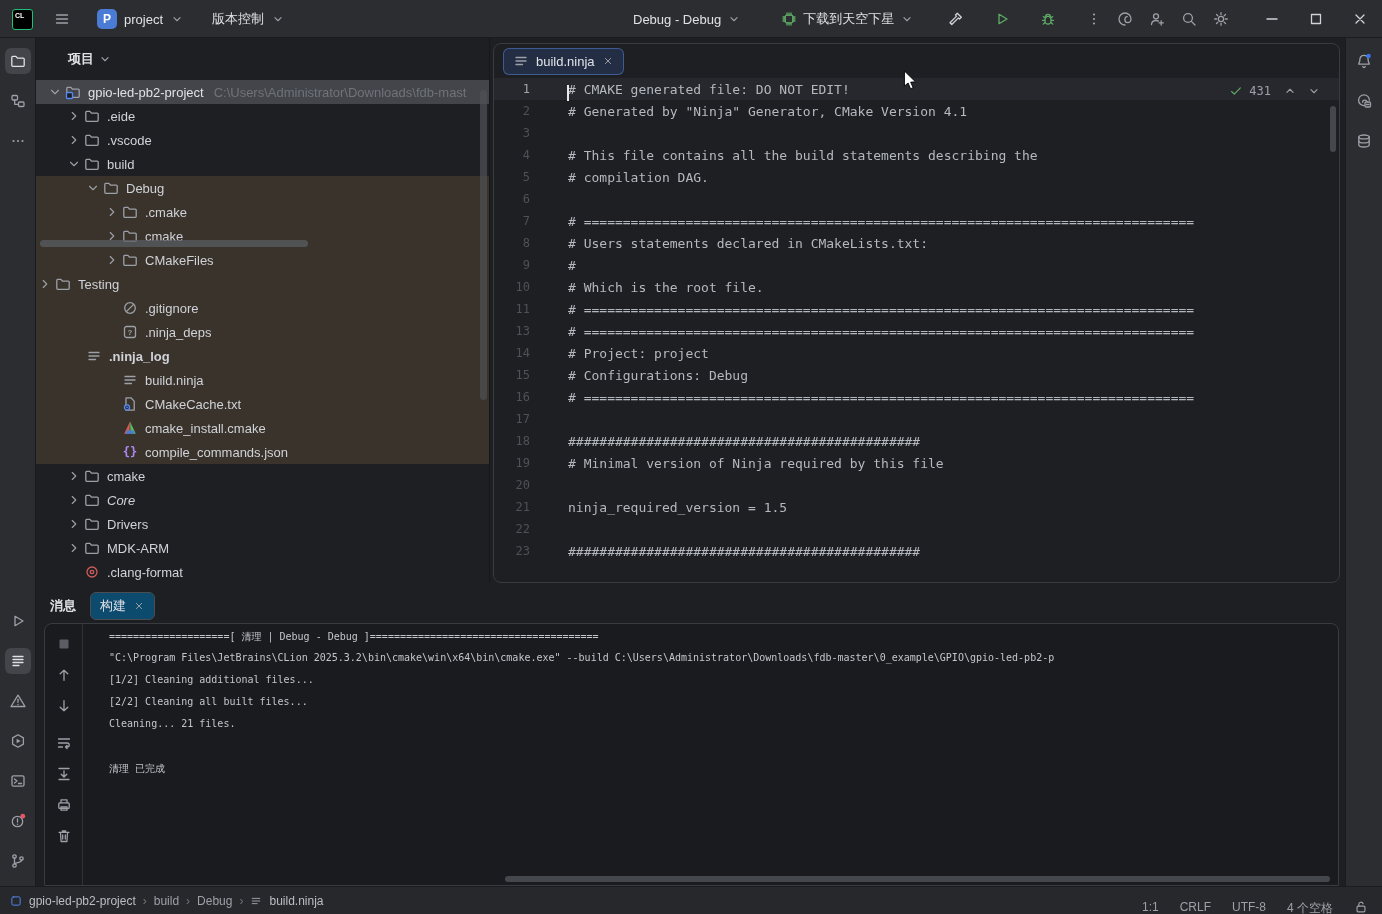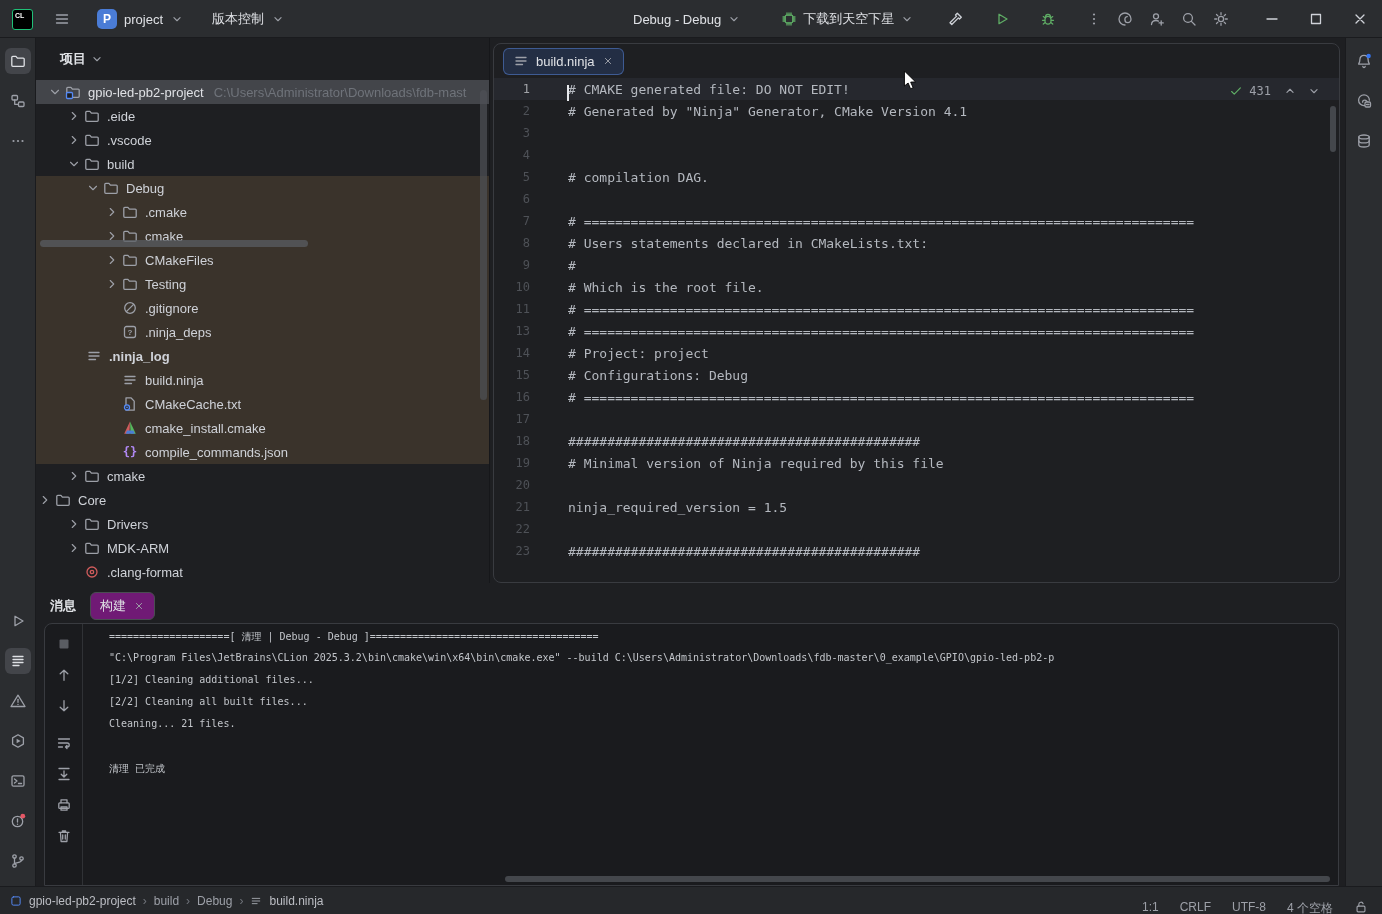--- a/index.html
+++ b/index.html
@@ -27,21 +27,21 @@
   .strip { width:36px; background:#2b2d30; display:flex; flex-direction:column; align-items:center; padding:10px 0 12px; gap:14px; flex:0 0 auto; }
   .strip.left { border-right:1px solid #1a1b1e; }
   .strip.right { width:37px; border-left:1px solid #1a1b1e; }
   .sel-ib { background:#43454a; color:#dfe1e5; }
   .mt-auto { margin-top:auto; }
   .center-col { flex:1; display:flex; flex-direction:column; min-width:0; }
   .upper { height:545px; display:flex; min-width:0; }
 
   
   .project-panel { width:454px; flex:0 0 auto; position:relative; overflow:hidden; border-right:1px solid #16171a; }
-  .pp-header { height:42px; display:flex; align-items:center; gap:4px; padding-left:24px; font-weight:bold; color:#dfe1e5; }
+  .pp-header { height:42px; display:flex; align-items:center; gap:4px; padding-left:32px; font-weight:bold; color:#dfe1e5; }
   .tree { position:relative; }
   .tree-row { height:24px; display:flex; align-items:center; white-space:nowrap; overflow:hidden; color:#cfd2d8; cursor:default; }
   .tree-row.sel { background:#43454a; }
   .tree-row.blk { background:#3a332b; }
   .chev { width:18px; height:18px; flex:0 0 auto; display:flex; align-items:center; justify-content:center; color:#9da0a8; }
   .chev.open svg { transform:rotate(90deg); }
   .chev.none { visibility:hidden; }
   .t-ico { width:18px; margin-right:6px; flex:0 0 auto; display:flex; justify-content:center; color:#9da0a8; }
   .t-path { color:#6f737a; margin-left:10px; }
   .braces-txt { color:#b189f5; font-weight:bold; font-size:12px; font-family:"DejaVu Sans Mono",monospace; }
@@ -61,21 +61,21 @@
   .code-line.active .ln { color:#a1a3a8; }
   .ct { white-space:pre; color:#b4b8bf; position:relative; padding-left:22px; }
   .caret { position:absolute; left:21px; top:3px; width:1.5px; height:16px; background:#e8eaee; }
   .inspections { position:absolute; top:6px; right:18px; display:flex; align-items:center; gap:6px; color:#9da0a8; font-size:12px; }
   .vthumb-ed { position:absolute; right:3px; top:28px; width:6px; height:46px; border-radius:3px; background:#4e5157; opacity:.8; }
 
   
   .bottom { flex:1; display:flex; flex-direction:column; padding:6px 6px 0 8px; min-height:0; }
   .bp-header { height:34px; display:flex; align-items:center; gap:14px; padding-left:6px; flex:0 0 auto; }
   .bp-title { font-weight:bold; color:#dfe1e5; }
-  .bp-tab { display:flex; align-items:center; gap:7px; padding:4px 9px; border-radius:6px; border:1px solid #4a4d52; background:#701a75; color:#dfe1e5;justify-content:flex-end; }
+  .bp-tab { display:flex; align-items:center; gap:7px; padding:4px 9px; border-radius:6px; border:1px solid #4a4d52; background:#0c4a6e; color:#dfe1e5;justify-content:flex-end; }
   .console-frame { flex:1; border:1px solid #393b40; border-radius:8px 8px 0 0; background:#1a1b1e; display:flex; overflow:hidden; position:relative; min-height:0; }
   .c-toolbar { width:38px; border-right:1px solid #303236; display:flex; flex-direction:column; align-items:center; padding-top:8px; gap:7px; flex:0 0 auto; }
   .c-toolbar .ib { width:24px; height:24px; }
   .console { flex:1; padding:6px 0 0 26px; font-family:"DejaVu Sans Mono",monospace; font-size:10px; overflow:hidden; }
   .console div { height:22px; white-space:pre; color:#c3c6cb; }
   .hthumb-console { position:absolute; left:460px; right:8px; bottom:3px; height:6px; border-radius:3px; background:#44474c; }
 
   
   .statusbar { height:28px; background:#26282b; border-top:1px solid #1a1b1e; display:flex; align-items:center; padding:0 14px 0 10px; color:#9da0a8; font-size:12px; }
   .crumbs { display:flex; align-items:center; gap:7px; }
@@ -440,21 +440,21 @@
                     <path d="M6 4l4 4-4 4"></path>
                   </svg>
                 </span>
                 <span class="t-ico">
                   <svg class="ic" width="16" height="16" viewBox="0 0 16 16">
                     <path d="M1.8 4.3c0-.6.4-1 1-1h3.1l1.5 1.8h5.8c.6 0 1 .4 1 1v6.2c0 .6-.4 1-1 1H2.8c-.6 0-1-.4-1-1z"></path>
                   </svg>
                 </span>
                 <span>CMakeFiles</span>
               </div>
-              <div class="tree-row blk" style="padding-left: 67px;">
+              <div class="tree-row blk" style="">
                 <span class="chev">
                   <svg class="ic" width="14" height="14" viewBox="0 0 16 16">
                     <path d="M6 4l4 4-4 4"></path>
                   </svg>
                 </span>
                 <span class="t-ico">
                   <svg class="ic" width="16" height="16" viewBox="0 0 16 16">
                     <path d="M1.8 4.3c0-.6.4-1 1-1h3.1l1.5 1.8h5.8c.6 0 1 .4 1 1v6.2c0 .6-.4 1-1 1H2.8c-.6 0-1-.4-1-1z"></path>
                   </svg>
                 </span>
@@ -565,21 +565,21 @@
                     <path d="M6 4l4 4-4 4"></path>
                   </svg>
                 </span>
                 <span class="t-ico">
                   <svg class="ic" width="16" height="16" viewBox="0 0 16 16">
                     <path d="M1.8 4.3c0-.6.4-1 1-1h3.1l1.5 1.8h5.8c.6 0 1 .4 1 1v6.2c0 .6-.4 1-1 1H2.8c-.6 0-1-.4-1-1z"></path>
                   </svg>
                 </span>
                 <span>cmake</span>
               </div>
-              <div class="tree-row" style="">
+              <div class="tree-row" style="padding-left: 29px; font-style: italic;">
                 <span class="chev">
                   <svg class="ic" width="14" height="14" viewBox="0 0 16 16">
                     <path d="M6 4l4 4-4 4"></path>
                   </svg>
                 </span>
                 <span class="t-ico">
                   <svg class="ic" width="16" height="16" viewBox="0 0 16 16">
                     <path d="M1.8 4.3c0-.6.4-1 1-1h3.1l1.5 1.8h5.8c.6 0 1 .4 1 1v6.2c0 .6-.4 1-1 1H2.8c-.6 0-1-.4-1-1z"></path>
                   </svg>
                 </span>
@@ -678,20 +678,21 @@
                 <div class="code-line">
                   <span class="ln">2</span>
                   <span class="ct"># Generated by "Ninja" Generator, CMake Version 4.1</span>
                 </div>
                 <div class="code-line">
                   <span class="ln">3</span>
                   <span class="ct"></span>
                 </div>
                 <div class="code-line">
                   <span class="ln">4</span>
+                  <span class="ct"># This file contains all the build statements describing the</span>
                 </div>
                 <div class="code-line">
                   <span class="ln">5</span>
                   <span class="ct"># compilation DAG.</span>
                 </div>
                 <div class="code-line">
                   <span class="ln">6</span>
                   <span class="ct"></span>
                 </div>
                 <div class="code-line">

